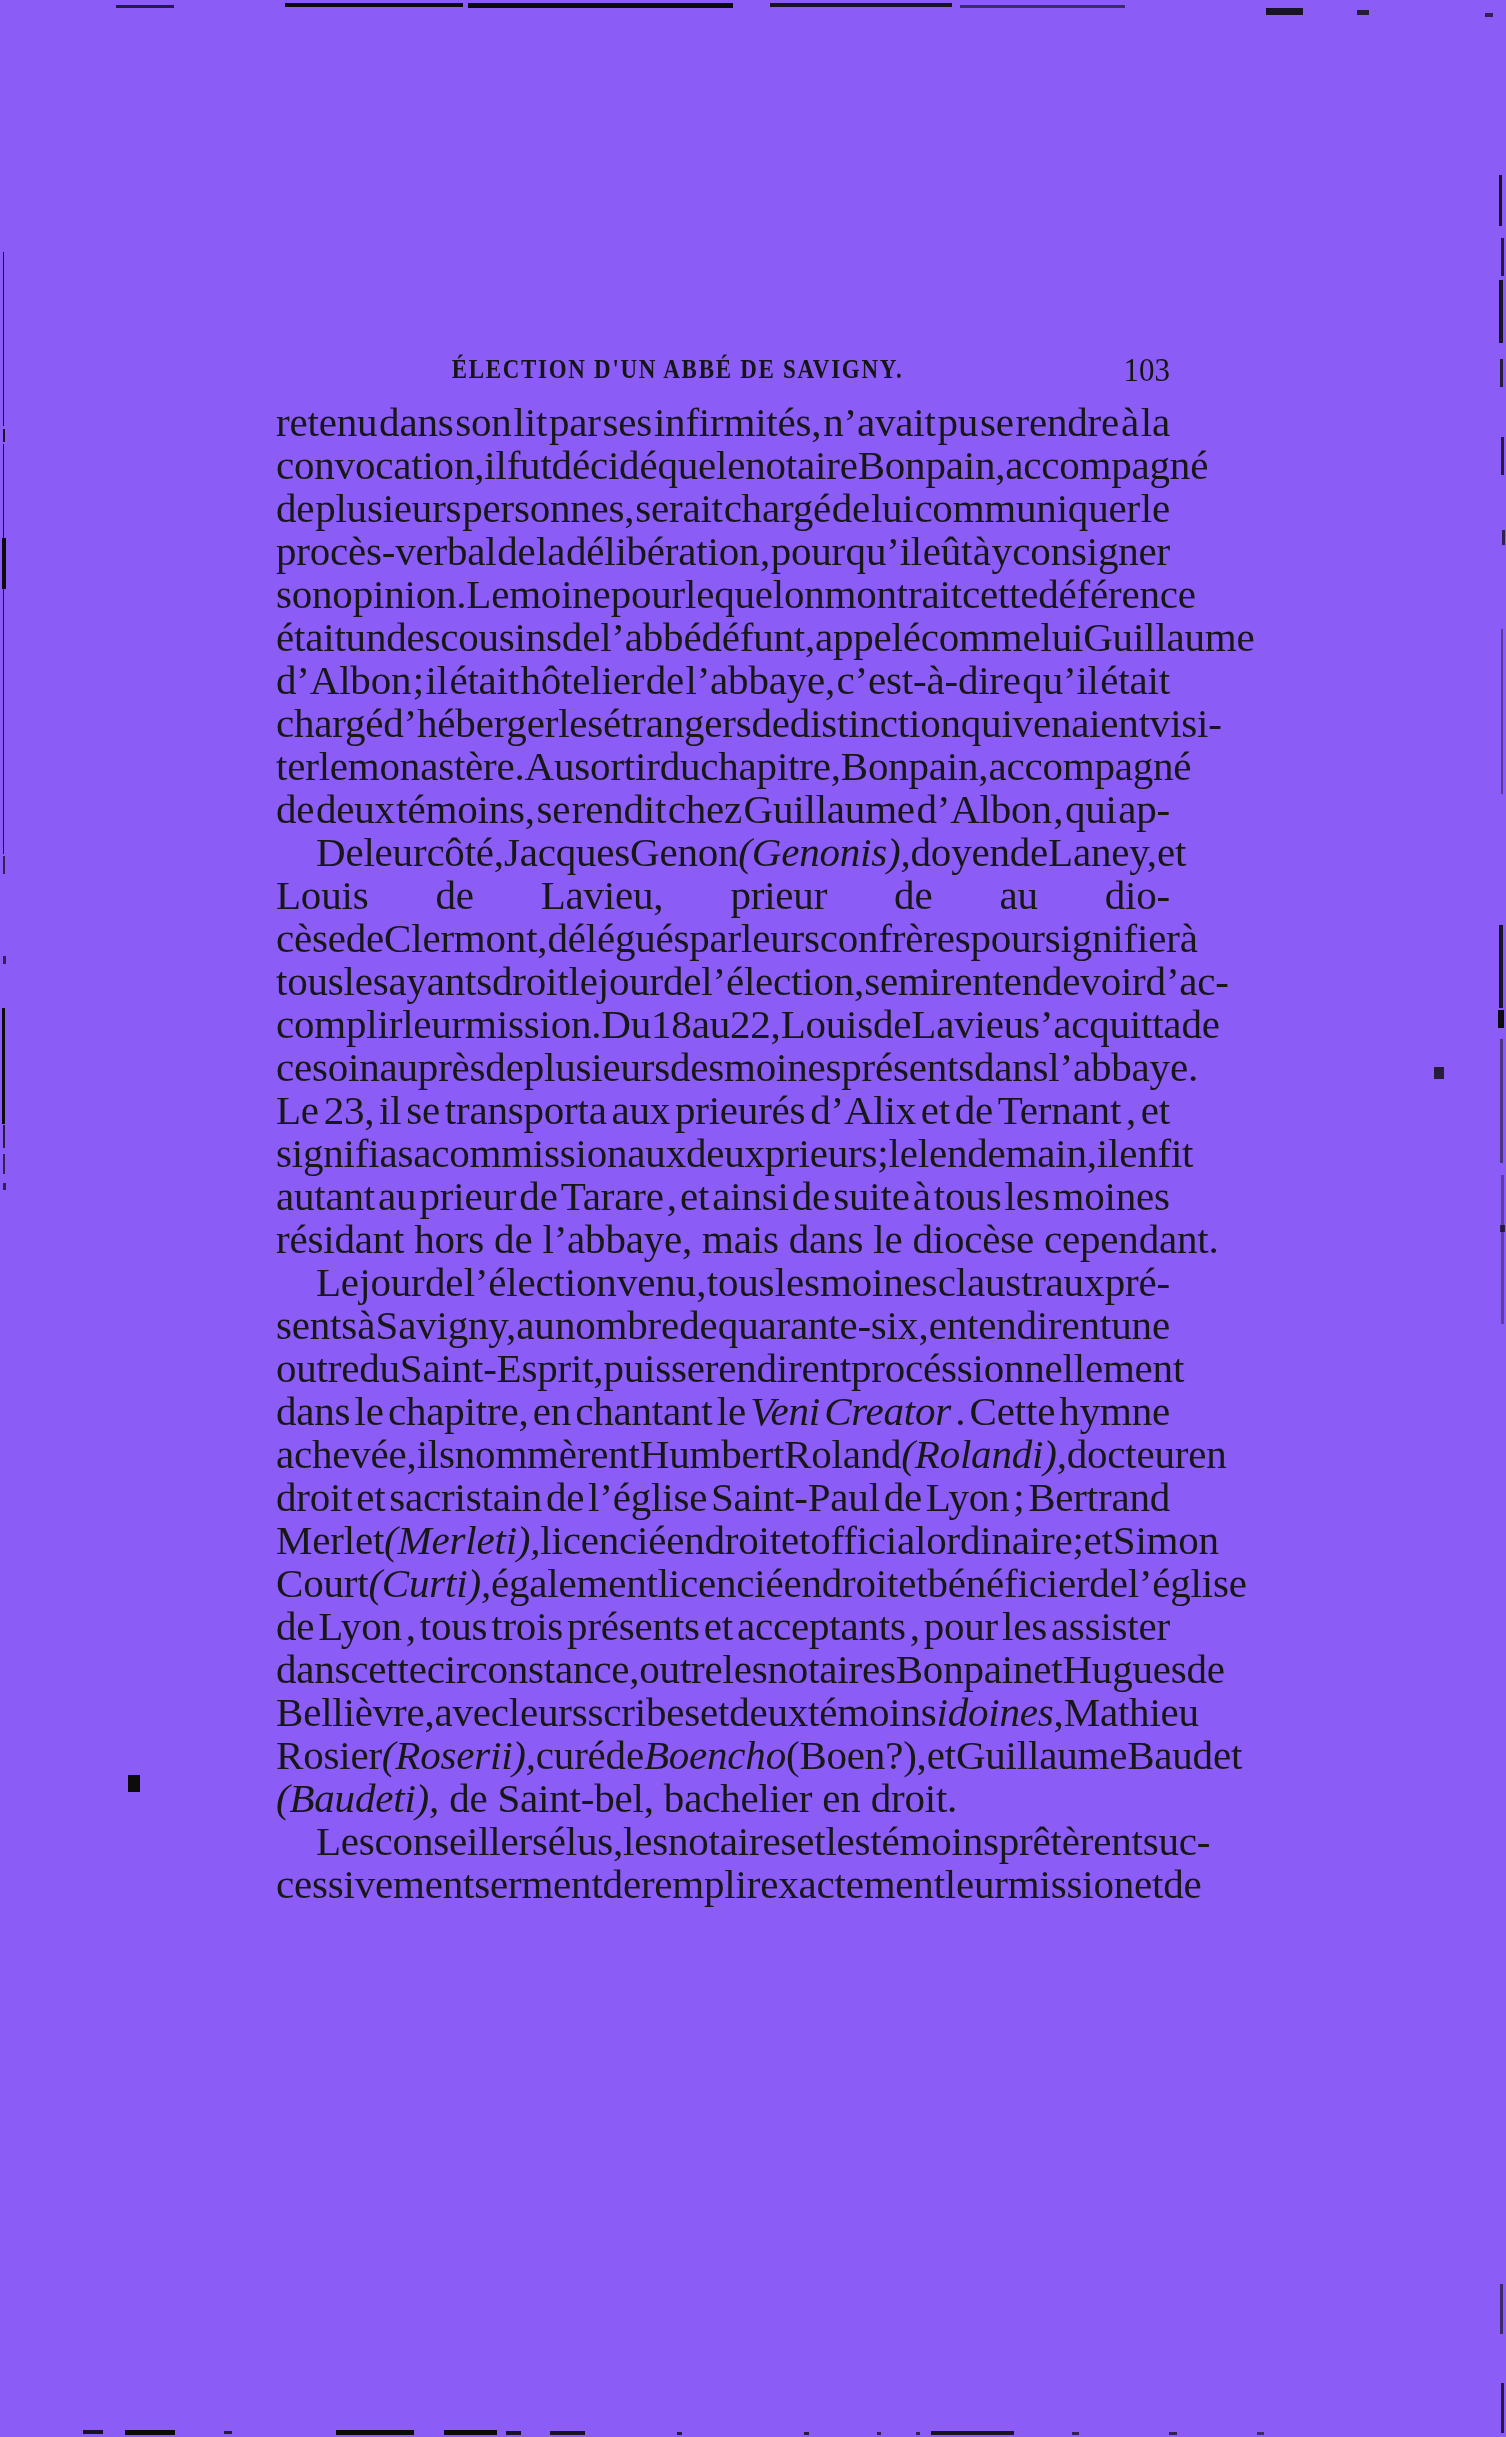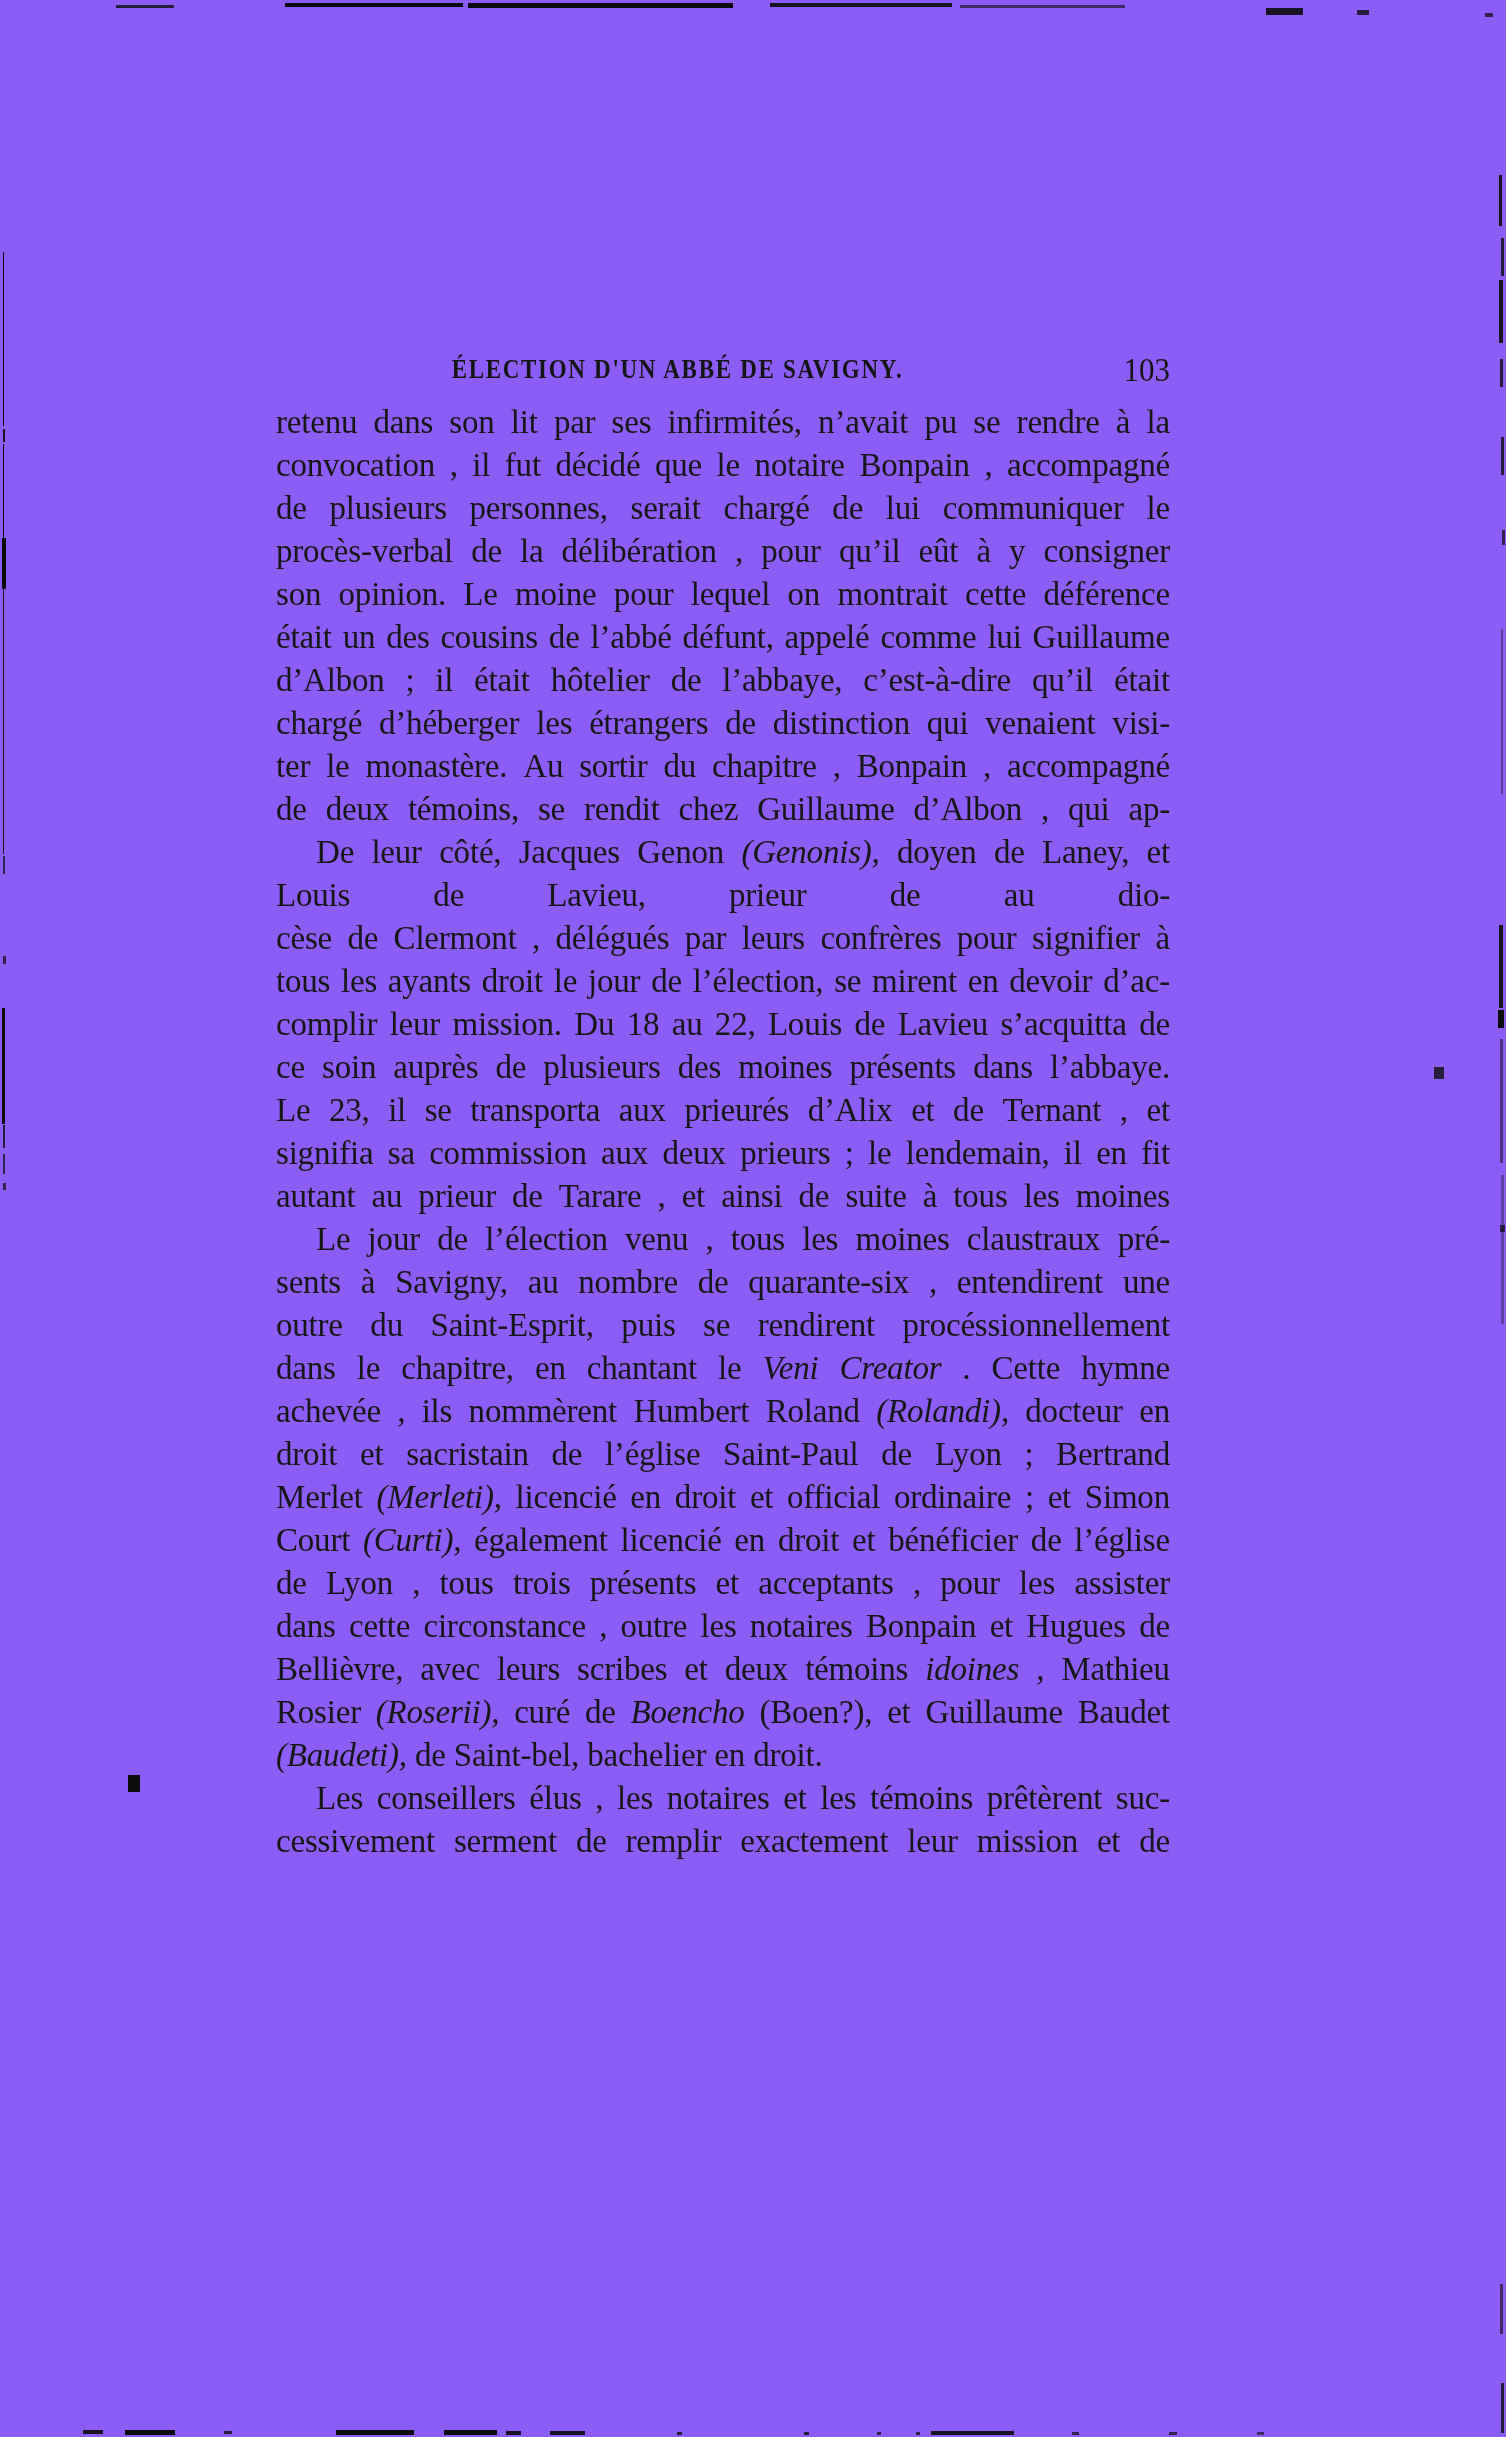--- a/index.html
+++ b/index.html
@@ -24,21 +24,21 @@
     white-space:nowrap;
   }
   .page-number {
     position:absolute; right:0; top:0;
     font-size:31px; line-height:46px;
     transform:scaleY(1.1); transform-origin:center 70%;
   }
   
   .body-block {
     position:absolute; left:276px; top:401px; width:894px;
-    font-size:33px; letter-spacing:-0.2px;
+    font-size:41px; letter-spacing:-0.2px;
     color:#171717;
   }
   .line {
     height:43px; line-height:43px;
     white-space:nowrap;
   }
   .line.j { display:flex; justify-content:space-between; align-items:baseline; }
   .line.ind { padding-left:40px; }
   .it { font-style:italic; }
   
@@ -294,20 +294,21 @@
         <span>,</span>
         <span>et</span>
         <span>ainsi</span>
         <span>de</span>
         <span>suite</span>
         <span>à</span>
         <span>tous</span>
         <span>les</span>
         <span>moines</span>
       </div>
+      <div class="line"><span>résidant</span><span> hors</span><span> de</span><span> l’abbaye,</span><span> mais</span><span> dans</span><span> le</span><span> diocèse</span><span> cependant.</span></div>
       <div class="line j ind">
         <span>Le</span>
         <span>jour</span>
         <span>de</span>
         <span>l’élection</span>
         <span>venu</span>
         <span>,</span>
         <span>tous</span>
         <span>les</span>
         <span>moines</span>

